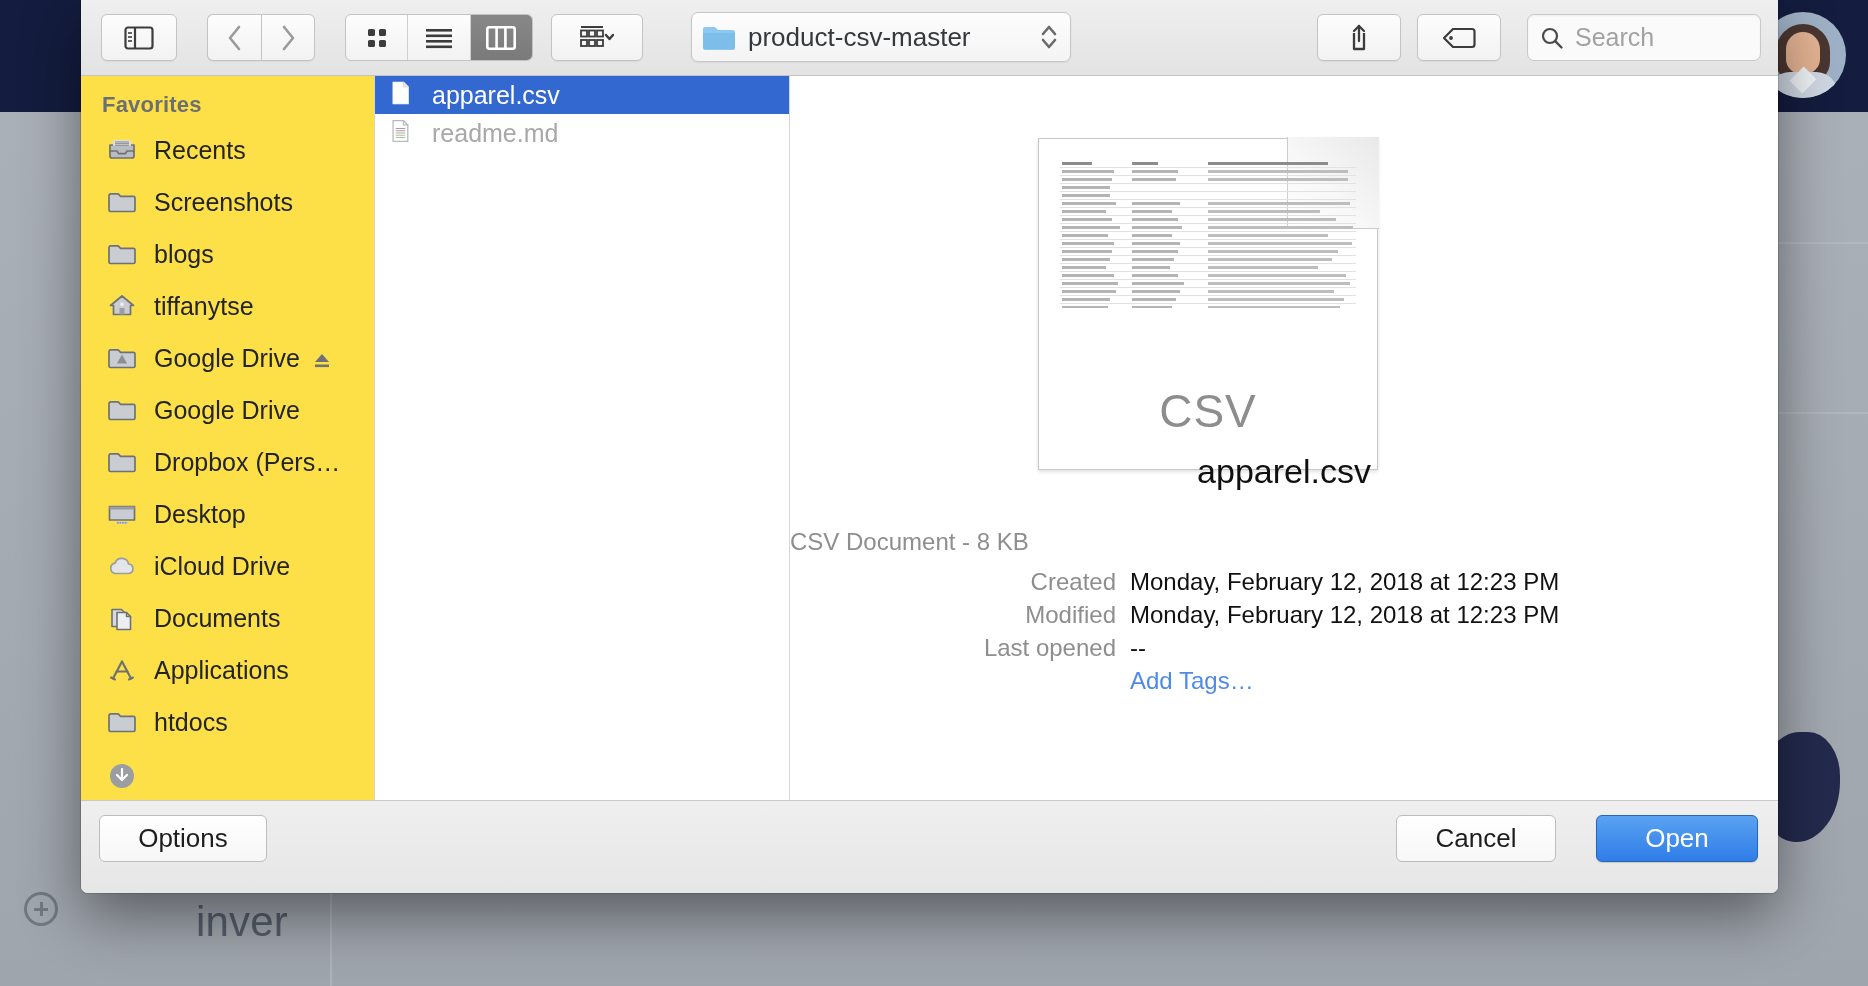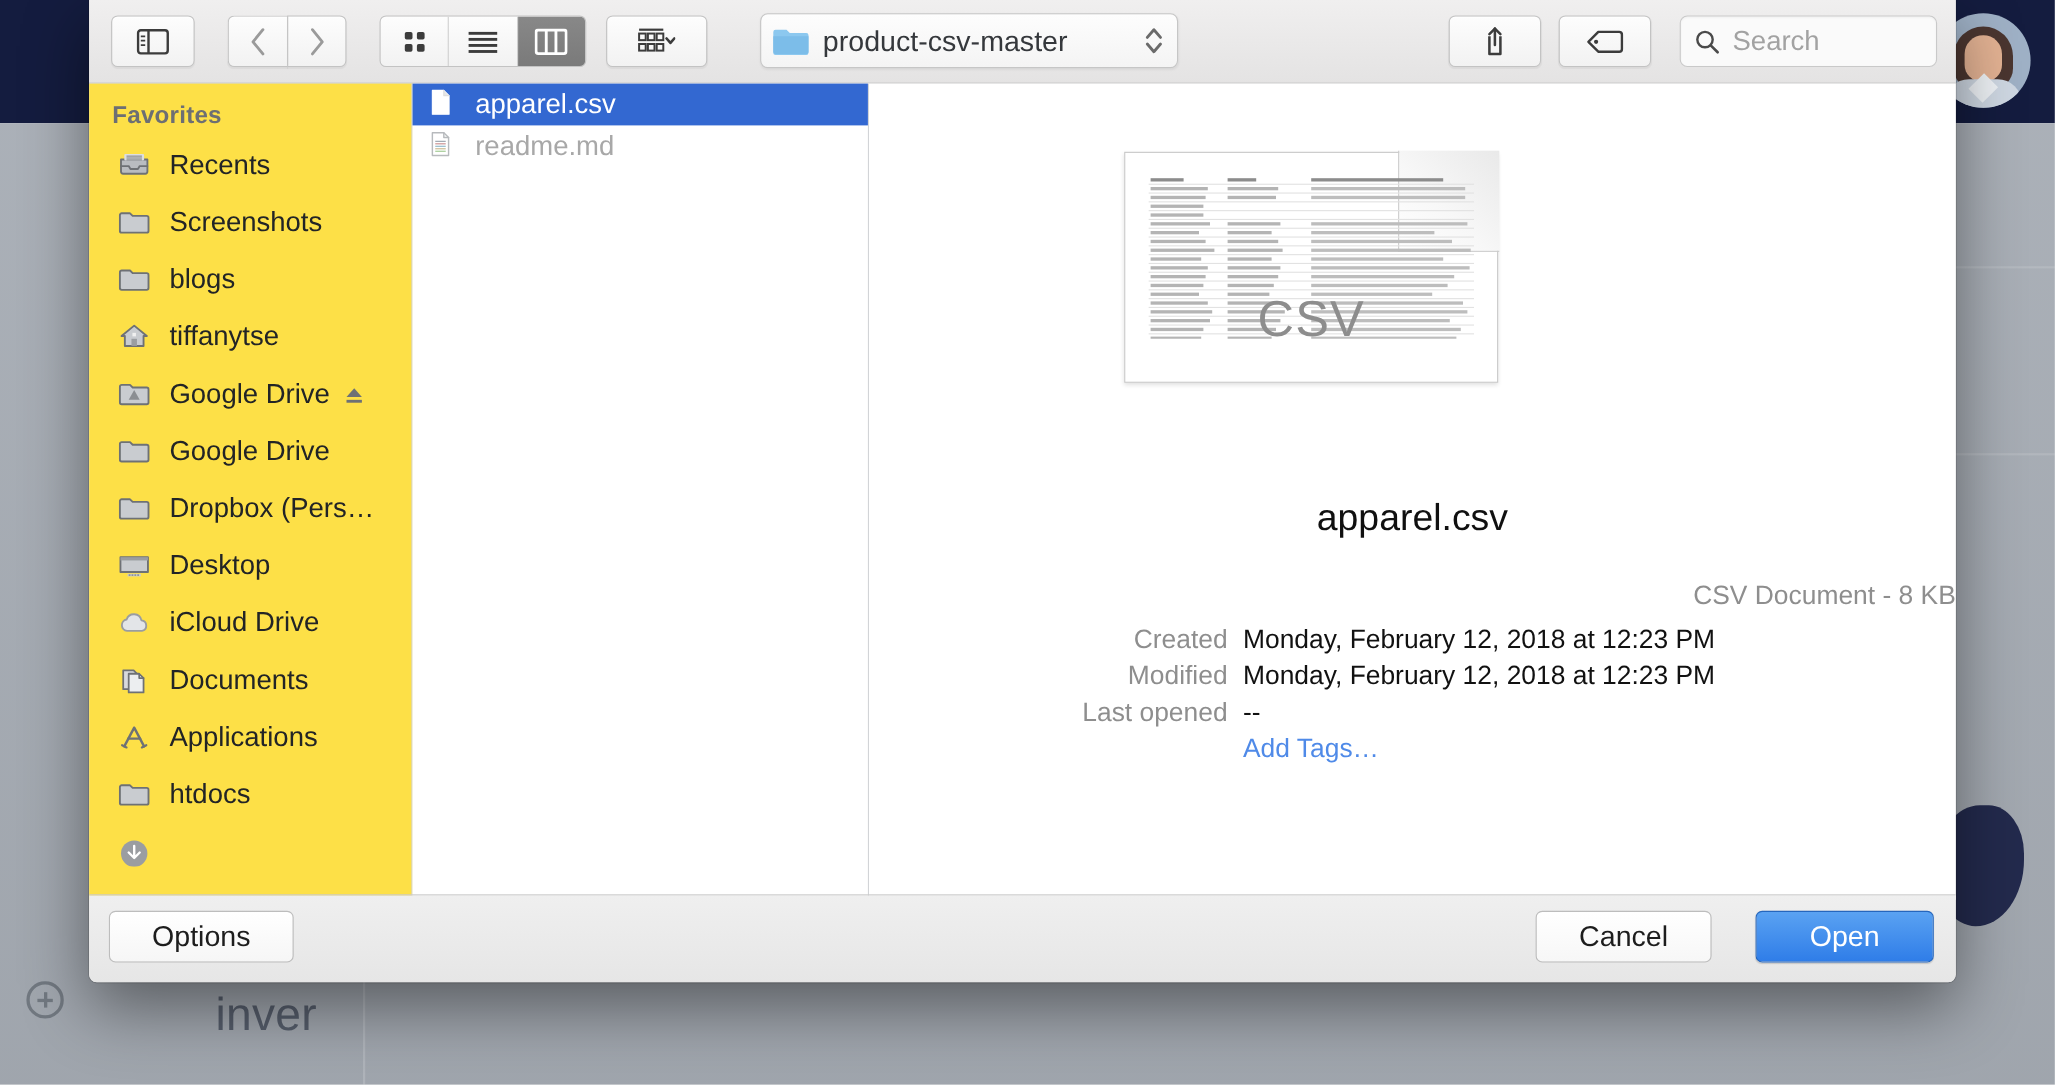--- a/index.html
+++ b/index.html
@@ -176,21 +176,21 @@
   .file-row .fr-icon { width: 32px; height: 34px; margin-right: 13px; flex: 0 0 auto; }
   .file-row .fr-name { white-space: nowrap; }
   .file-row.dim .fr-name { color: #a8a8a8; }
 
   #preview {
     flex: 1; height: 742px; background: #ffffff; position: relative;
   }
 
   
   #csv-doc {
-    position: absolute; left: 232px; top: 62px; width: 340px; height: 210px;
+    position: absolute; left: 248px; top: 62px; width: 340px; height: 332px;
   }
   #csv-page {
     position: absolute; inset: 0; background: #ffffff;
     border: 1px solid #c8c8c8;
     box-shadow: 0 2px 4px rgba(0,0,0,0.12);
   }
   #csv-fold-under {
     position: absolute; right: -1px; top: -1px;
     width: 92px; height: 92px;
     background: linear-gradient(225deg, #e9e9e9 0%, #f7f7f7 55%, #ffffff 100%);
@@ -208,37 +208,37 @@
   #csv-label {
     position: absolute; left: 0; right: 0; bottom: 32px; text-align: center;
     font-size: 46px; color: #8d8d8d; letter-spacing: 1px;
   }
 
   #pv-filename {
     position: absolute; left: 0; right: 0; top: 376px; text-align: center;
     font-size: 34px; color: #101010;
   }
   #pv-kind {
-    position: absolute; left: 0; right: 0; top: 452px; text-align: right;
+    position: absolute; left: 0; right: 0; top: 452px; text-align: left;
     font-size: 24px; color: #8e8e8e;
   }
   #pv-meta {
     position: absolute; left: 0; top: 492px; width: 100%;
   }
   .meta-row { display: flex; margin-bottom: 5px; }
   .meta-key {
     width: 340px; text-align: right; padding-right: 14px;
     font-size: 24px; color: #8e8e8e;
   }
   .meta-val { font-size: 24px; color: #111111; }
   .meta-val.link { color: #4f8ae8; }
 
   
   #footer {
-    position: absolute; left: 0; bottom: 0; width: 1697px; height: 80px;
+    position: absolute; left: 0; bottom: 0; width: 1697px; height: 93px;
     background: linear-gradient(180deg, #efefef, #e6e6e6);
     border-top: 1px solid #cacaca;
   }
   .ft-btn {
     position: absolute; top: 14px; height: 47px; border-radius: 6px;
     font-size: 26px; display: flex; align-items: center; justify-content: center;
     border: 1px solid #bdbdbd;
   }
   #btn-options {
     left: 18px; width: 168px;

